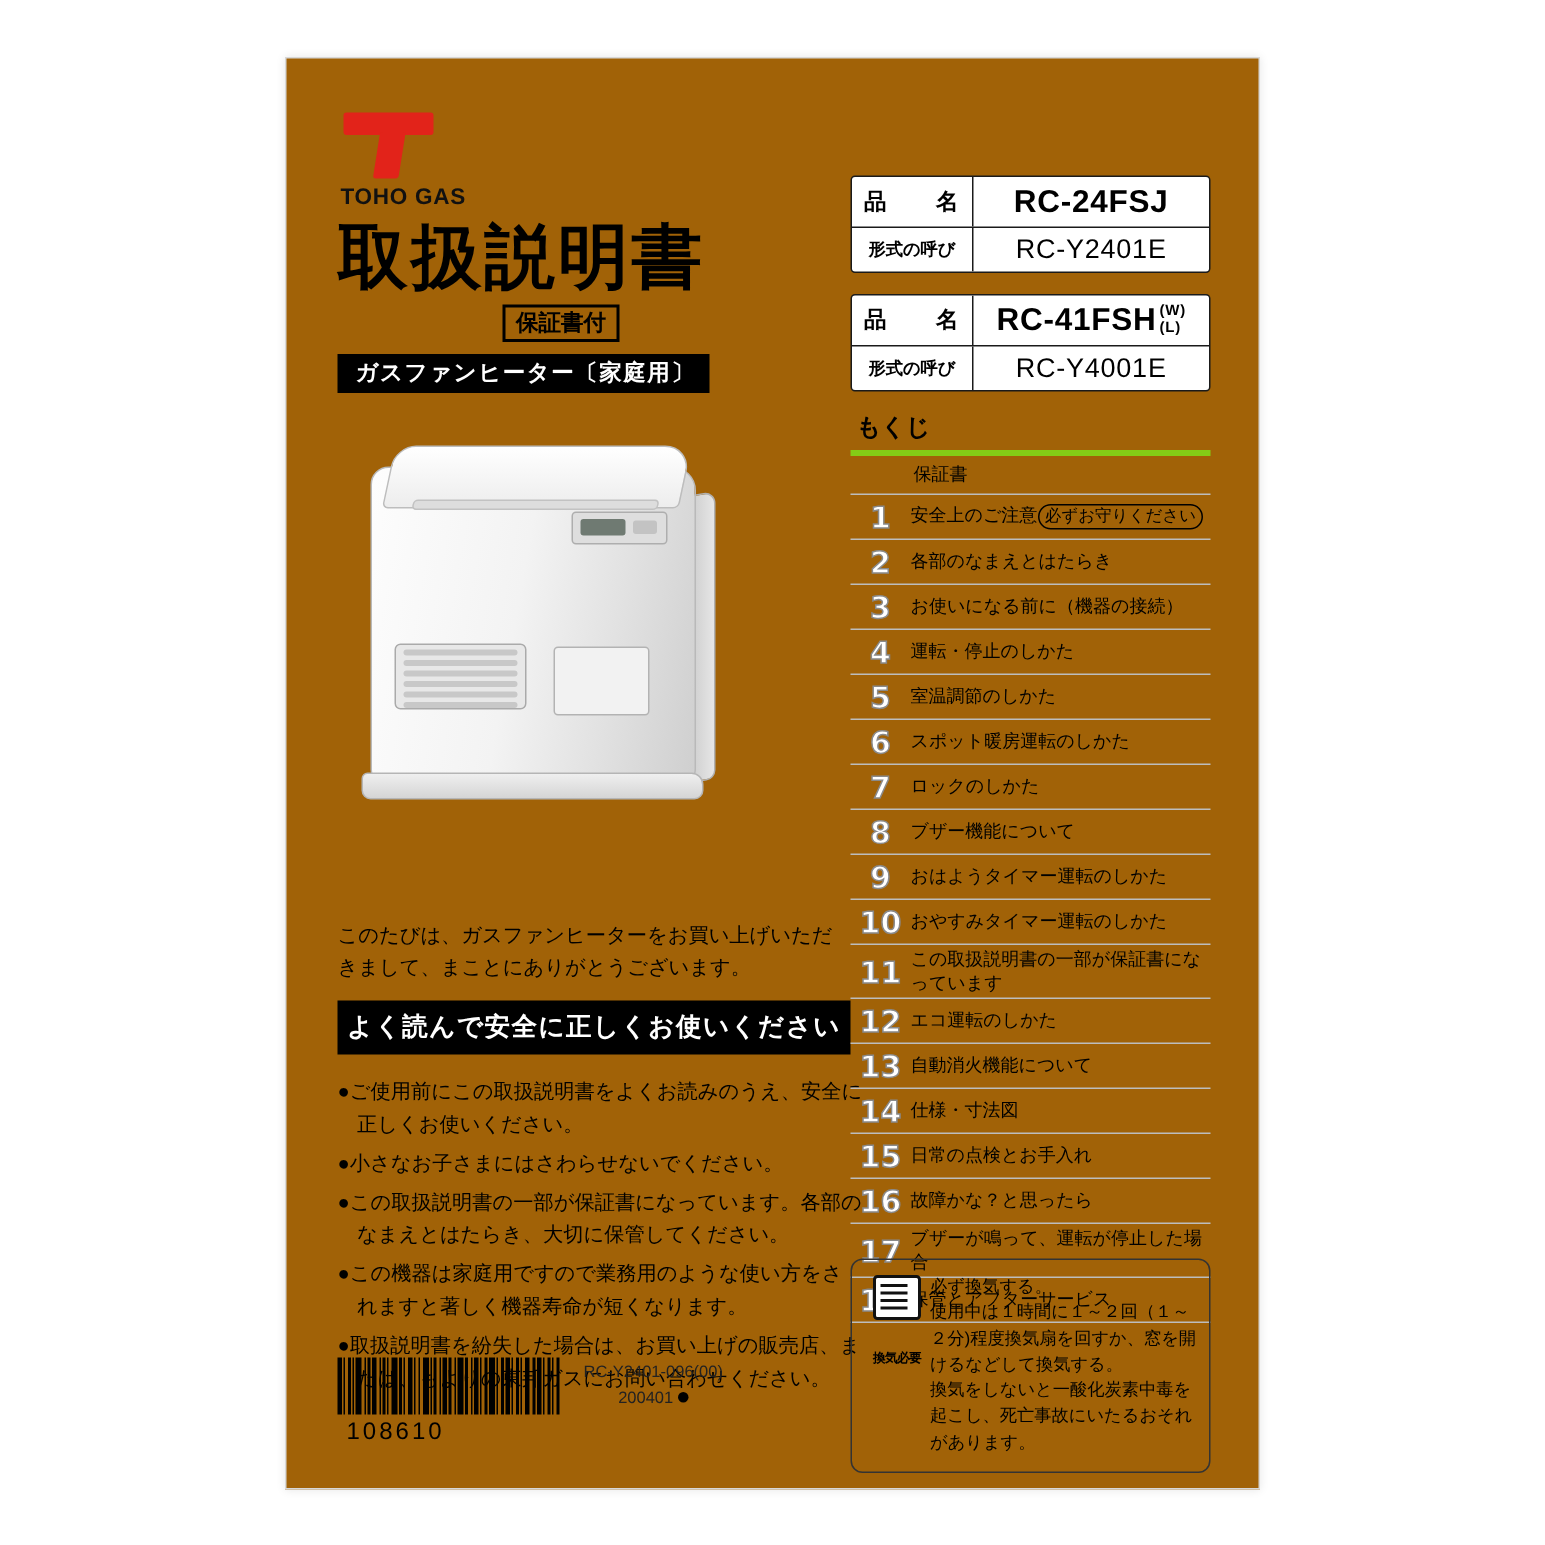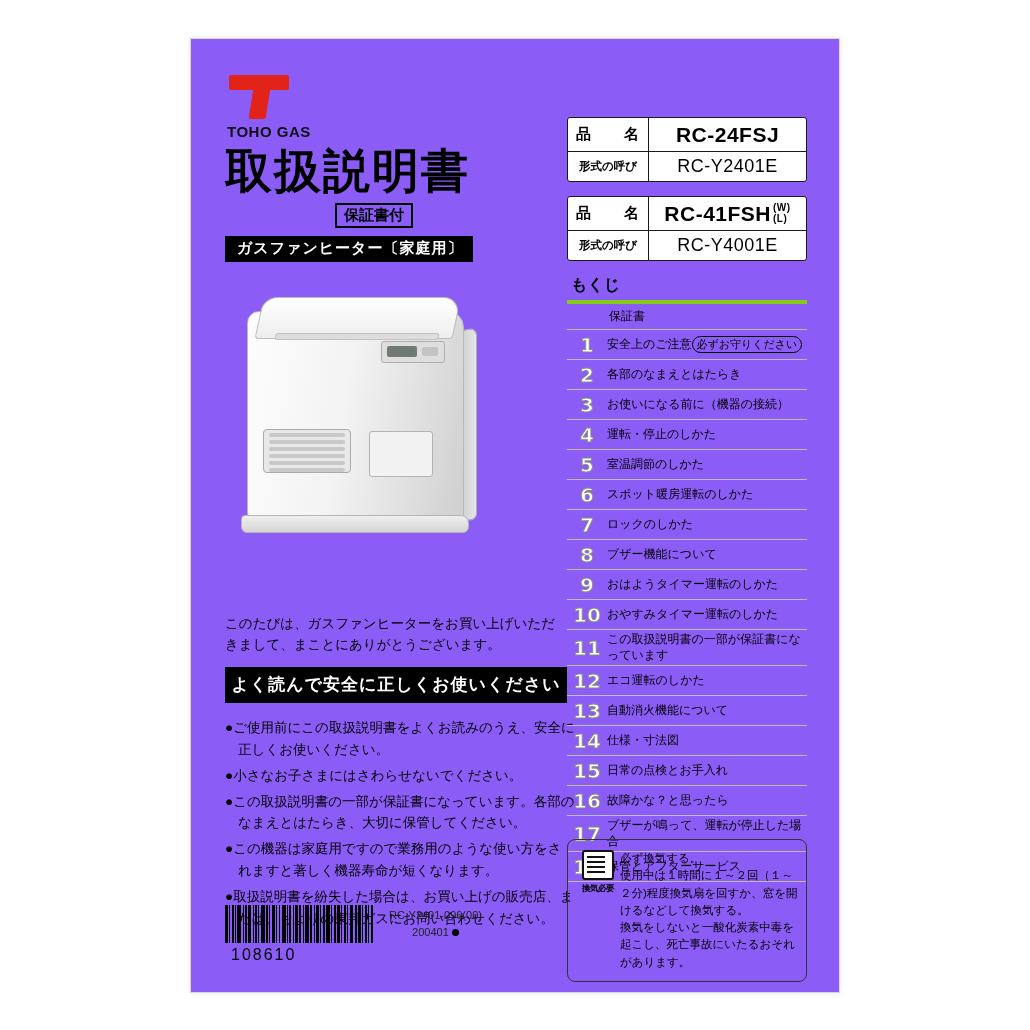--- a/index.html
+++ b/index.html
@@ -7,21 +7,21 @@
     width:1030px;height:1030px;
     background:#ffffff;
     font-family:"Liberation Sans","DejaVu Sans",sans-serif;
     color:#000;
     overflow:hidden;
   }
   .page{
     position:absolute;
     left:190px;top:38px;
     width:650px;height:955px;
-    background:#8b5cf6;
+    background:#a16207;
     border:1px solid #d8d8d8;
     box-shadow:0 0 6px rgba(0,0,0,0.10);
     box-sizing:border-box;
   }
 
   
   .left{
     position:absolute;left:34px;top:36px;width:340px;
   }
   .logo-wrap{width:110px;}
@@ -188,21 +188,21 @@
   .vent-icon{width:44px;flex:none;text-align:center;}
   .vent-sym{
     width:28px;height:26px;margin:0 auto;border:2px solid #111;border-radius:3px;
     position:relative;background:#fff;
   }
   .vent-sym i{position:absolute;left:3px;height:2px;background:#111;width:18px;}
   .vent-sym i:nth-child(1){top:4px;}
   .vent-sym i:nth-child(2){top:9px;}
   .vent-sym i:nth-child(3){top:14px;}
   .vent-sym i:nth-child(4){top:19px;}
-  .vent-cap{font-size:8.5px;font-weight:bold;margin-top:3px;letter-spacing:-.5px;}
+  .vent-cap{font-size:8.5px;font-weight:bold;margin-top:20px;letter-spacing:-.5px;}
   .vent-text{font-size:11.5px;line-height:1.5;flex:1;}
 </style>
 </head>
 <body>
 
 <div class="page">
 
   <div class="left">
     <div class="logo-wrap">
       <div class="logo-mark">

